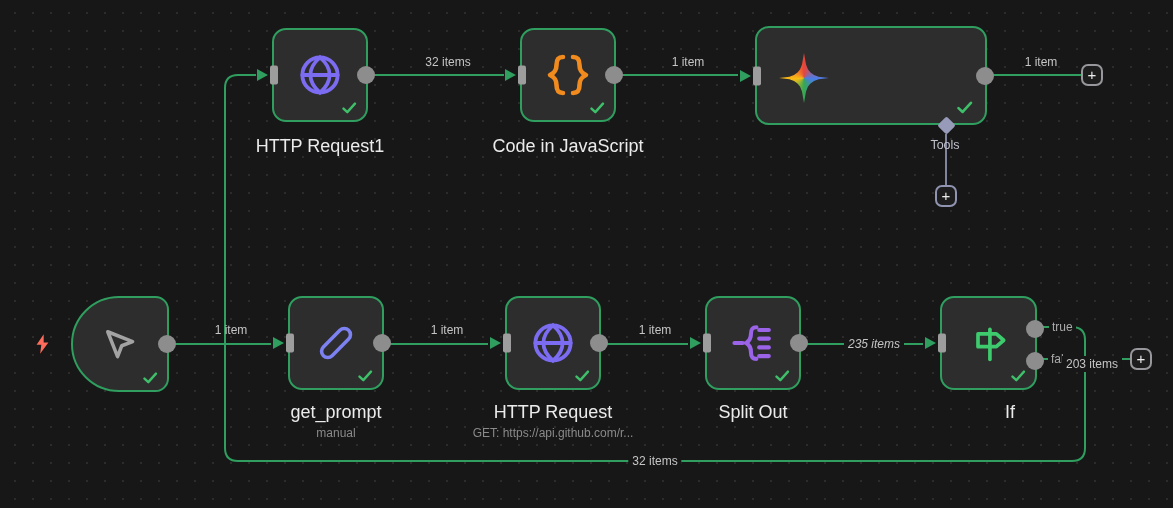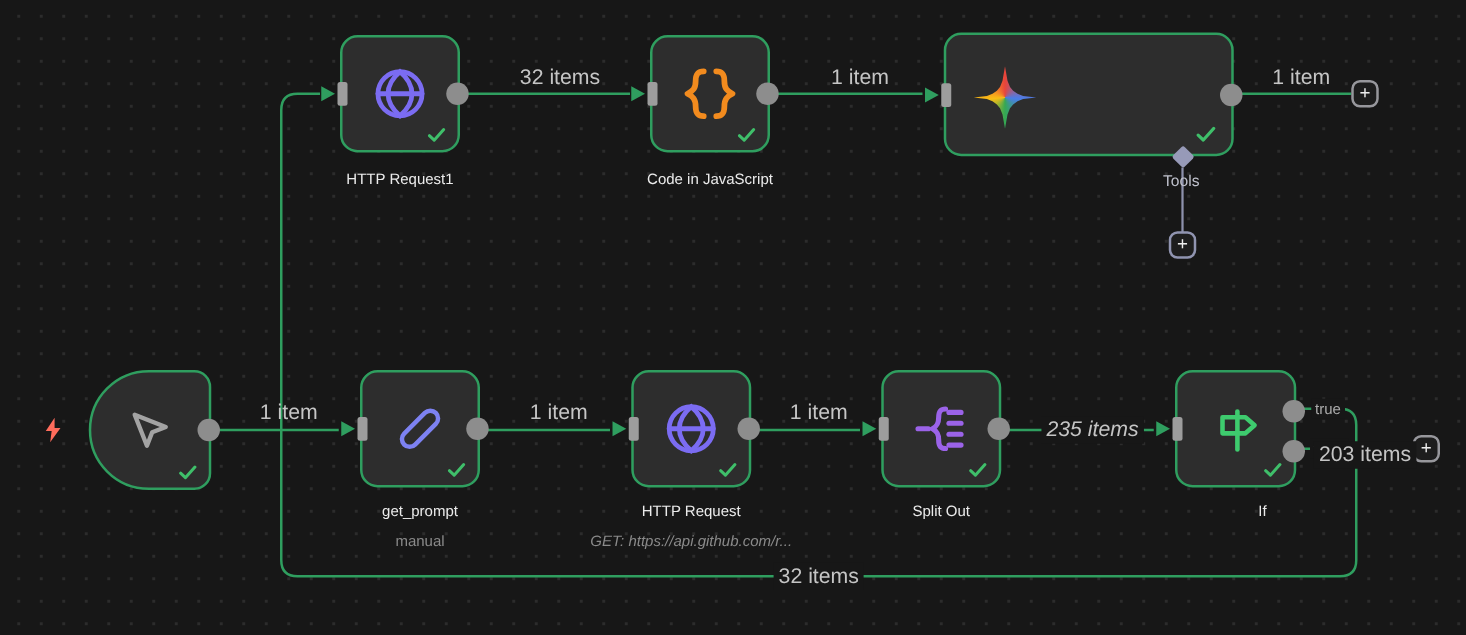--- a/index.html
+++ b/index.html
@@ -45,30 +45,30 @@
   .mm-text { margin-left:80px; width:130px; }
   .mm-title { color:#f2f2f2; font-size:16px; font-weight:700; line-height:1.32; }
   .mm-sub { color:#8f8f8f; font-size:13px; margin-top:5px; }
   .gemini-star {
     position:absolute; left:22px; top:25px; width:50px; height:50px;
     background: conic-gradient(from 0deg at 50% 50%, #e8443a, #4a7de8 95deg, #34a853 180deg, #f9bc15 265deg, #e8443a 360deg);
     clip-path: polygon(50% 0%,54% 23%,58% 33%,63% 39%,70% 44%,79% 47.5%,100% 50%,79% 52.5%,70% 56%,63% 61%,58% 67%,54% 77%,50% 100%,46% 77%,42% 67%,37% 61%,30% 56%,21% 52.5%,0% 50%,21% 47.5%,30% 44%,37% 39%,42% 33%,46% 23%);
   }
   .node-label {
     position:absolute; z-index:3; transform:translateX(-50%);
-    color:#ebebeb; font-size:12px; font-weight:500; text-align:center; white-space:nowrap;
+    color:#ebebeb; font-size:18px; font-weight:500; text-align:center; white-space:nowrap;
   }
   .node-label.wrap { white-space:normal; width:212px; line-height:1.42; }
   .node-sub {
     position:absolute; z-index:3; transform:translateX(-50%);
     color:#8a8a8a; font-size:12px; text-align:center; white-space:nowrap;
   }
   .edge-label {
     position:absolute; z-index:3; transform:translate(-50%,-50%);
-    color:#c5c5c5; font-size:17px; white-space:nowrap;
+    color:#c5c5c5; font-size:12px; white-space:nowrap;
   }
   .edge-label.bg { background:#171717; padding:1px 4px; }
   .branch-label {
     position:absolute; z-index:3; transform:translateY(-50%);
     color:#ababab; font-size:12px; background:#171717; padding:1px 3px; white-space:nowrap;
   }
   .tools-label {
     position:absolute; z-index:3; transform:translateX(-50%);
     color:#bfc1cc; font-size:12.5px;
   }
@@ -136,21 +136,21 @@
         <circle cx="12" cy="12" r="9.2"></circle>
         <path d="M2.8 12 H21.2"></path>
         <path d="M12 2.8c-3.3 2.8-5 6-5 9.2s1.7 6.4 5 9.2c3.3-2.8 5-6 5-9.2s-1.7-6.4-5-9.2z"></path>
       </g>
     </svg>
     <svg class="check" width="15" height="12" viewBox="0 0 13 11">
       <polyline points="1,6 4.5,9.3 11.5,1.5" fill="none" stroke="#3fbf6a" stroke-width="2.2" stroke-linecap="round" stroke-linejoin="round"></polyline>
     </svg>
   </div>
   <div class="node-label" style="left:553px; top:402px;">HTTP Request</div>
-  <div class="node-sub" style="left:553px; top:426px;font-style:italic;">GET: https://api.github.com/r...</div>
+  <div class="node-sub" style="left:553px; top:426px;">GET: https://api.github.com/r...</div>
 
   <div class="node" style="left:705px; top:296px;">
     <span class="arrow-in"></span>
     <span class="port-in"></span>
     <span class="port-out"></span>
     <svg width="44" height="44" viewBox="0 0 32 32">
       <g fill="none" stroke="#9b63e8" stroke-width="3" stroke-linecap="round">
         <path d="M2.5 16 H8.5"></path>
         <path d="M18.5 4.5 C15 4.5 14.5 6.5 14.5 9.5 C14.5 13 13.5 14.5 11 16 C13.5 17.5 14.5 19 14.5 22.5 C14.5 25.5 15 27.5 18.5 27.5"></path>
         <path d="M20.5 6.5 H27.5"></path>

